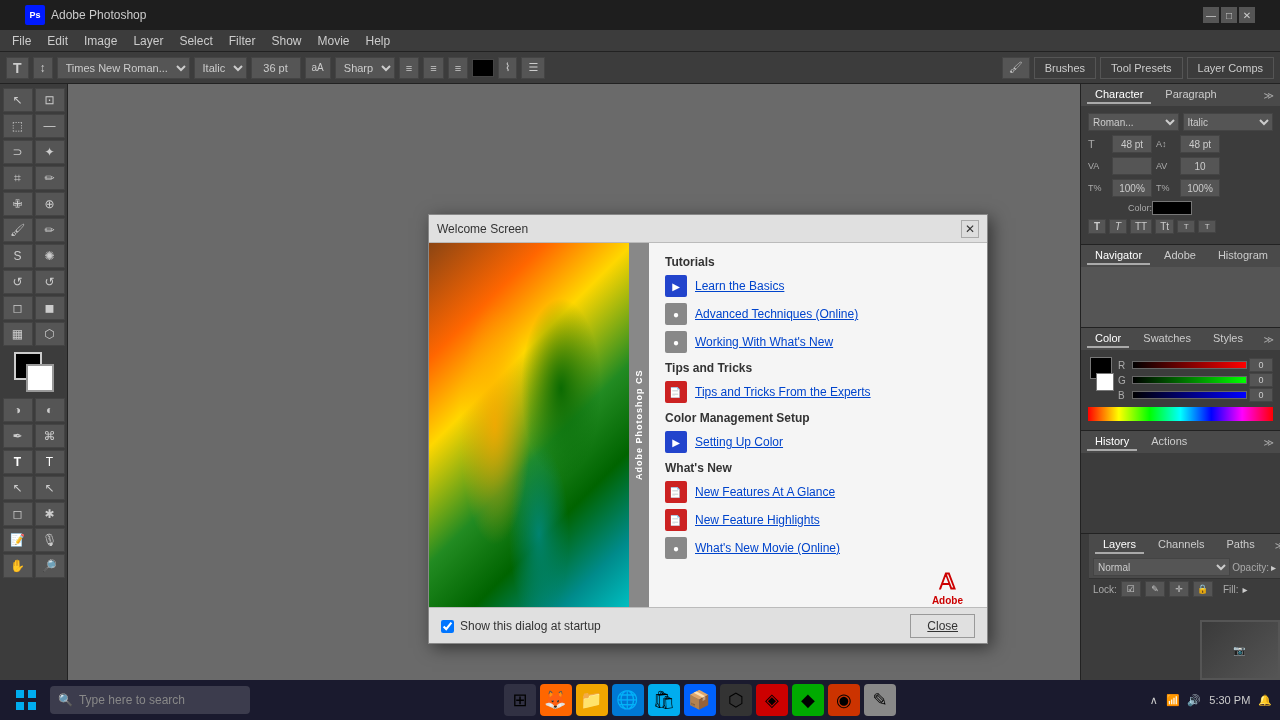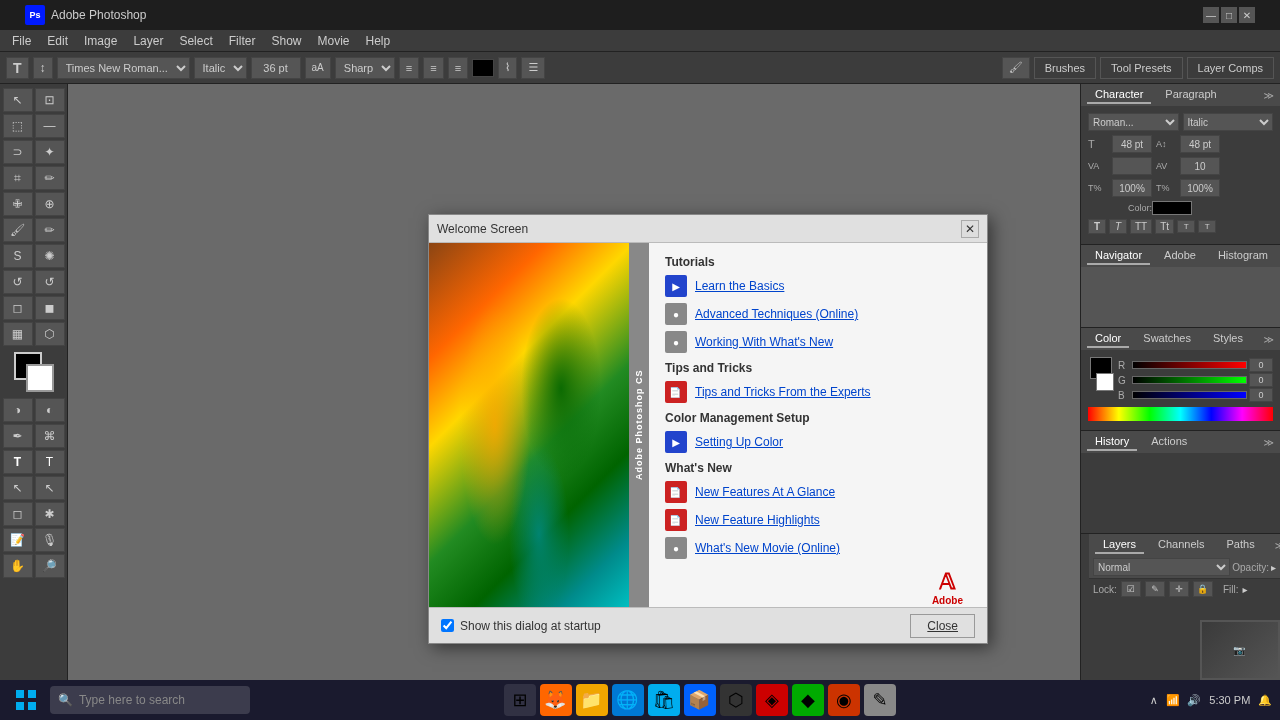--- a/index.html
+++ b/index.html
@@ -508,21 +508,21 @@
       height: 36px;
       background: #e0e0e0;
       border-top: 1px solid #bbb;
       display: flex;
       align-items: center;
       padding: 0 12px;
       justify-content: space-between;
     }
     .checkbox-row {
       display: flex;
-      align-items: flex-start;
+      align-items: flex-end;
       gap: 6px;
     }
     .checkbox-row input { width: 13px; height: 13px; }
     .checkbox-label { font-size: 12px; color: #333; }
     .close-btn {
       padding: 4px 16px;
       background: #e0e0e0;
       border: 1px solid #999;
       font-size: 12px;
       cursor: pointer;

